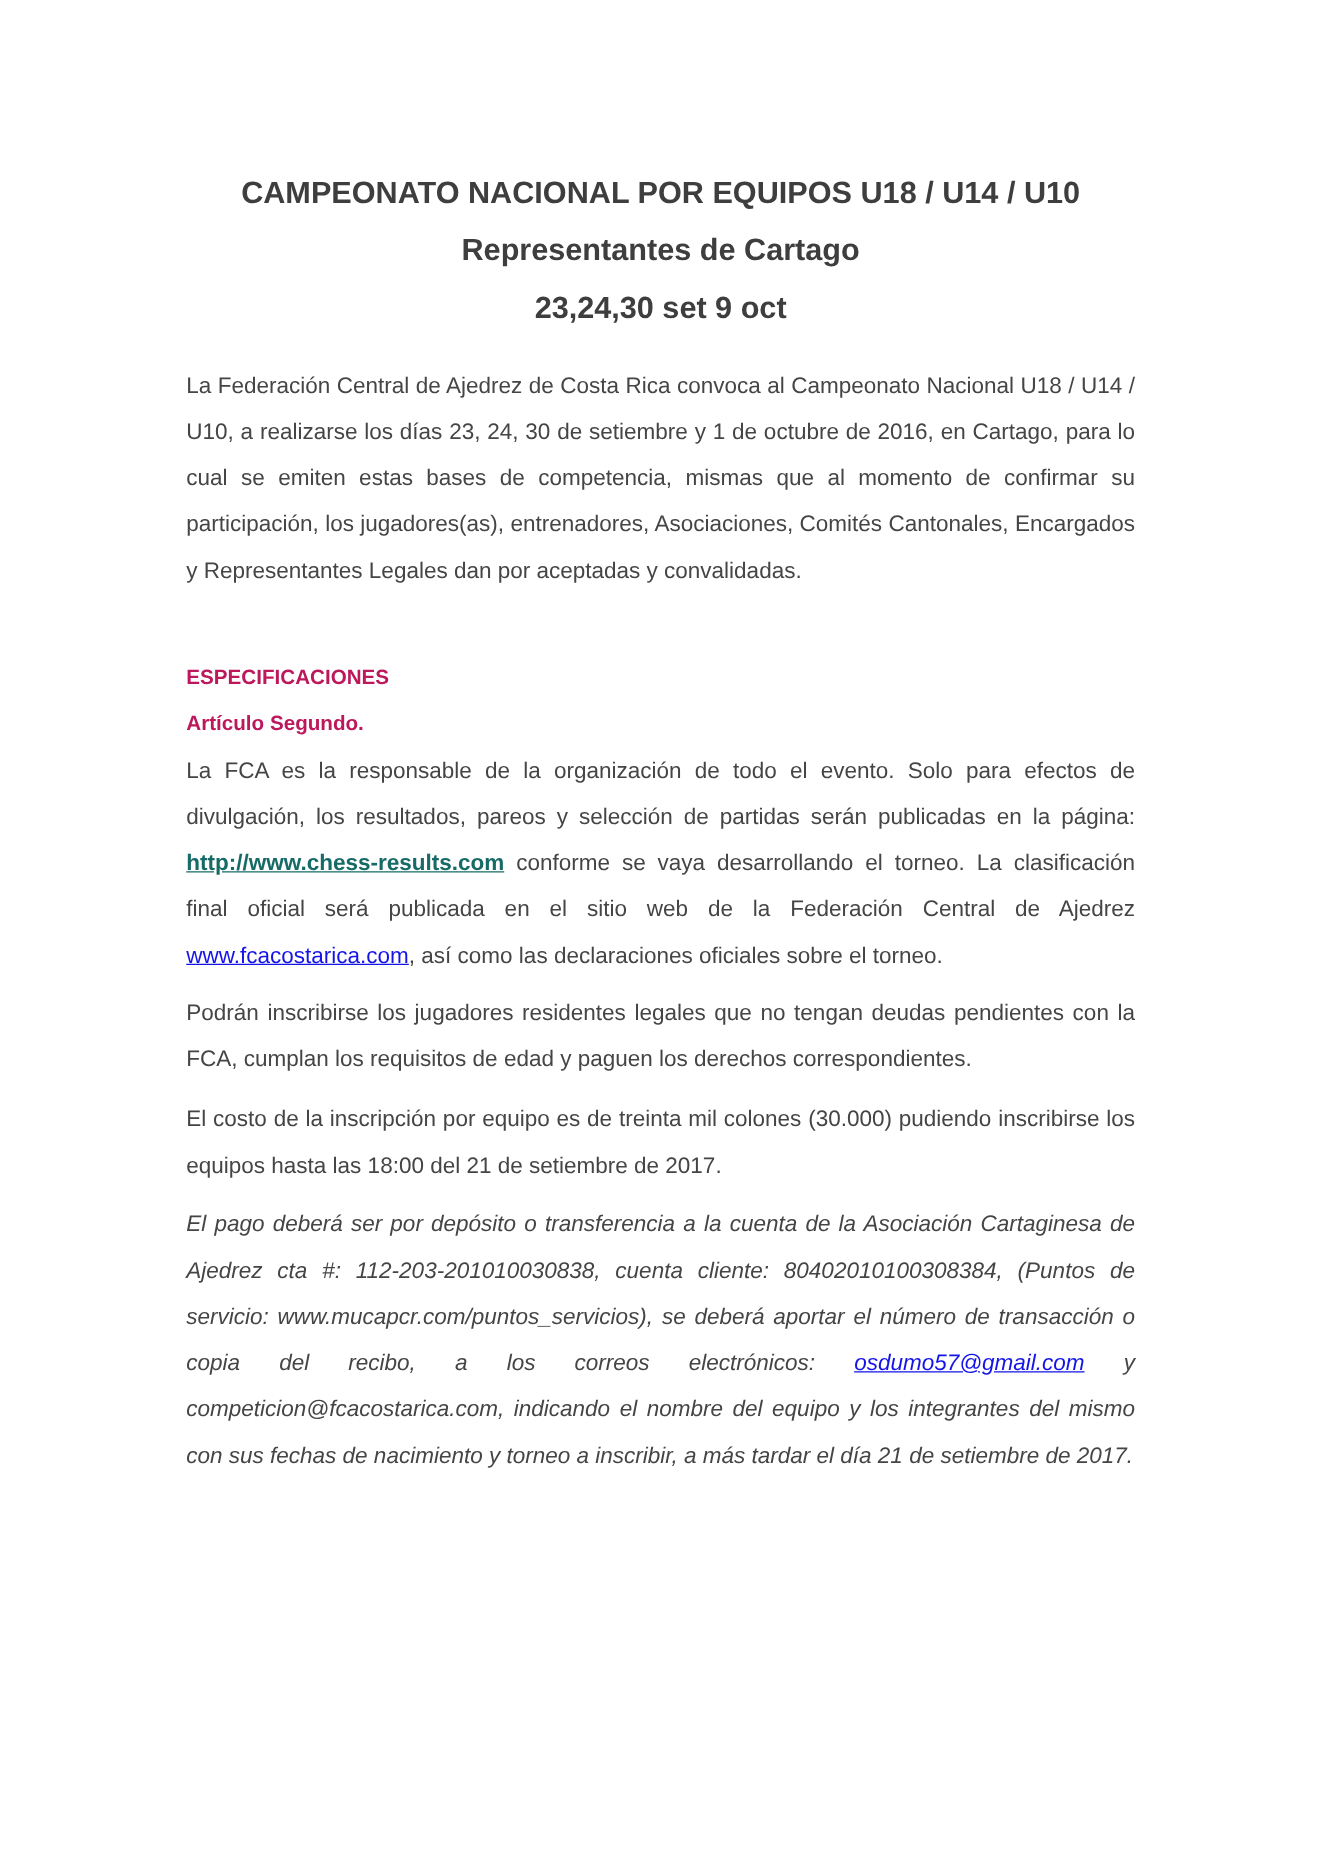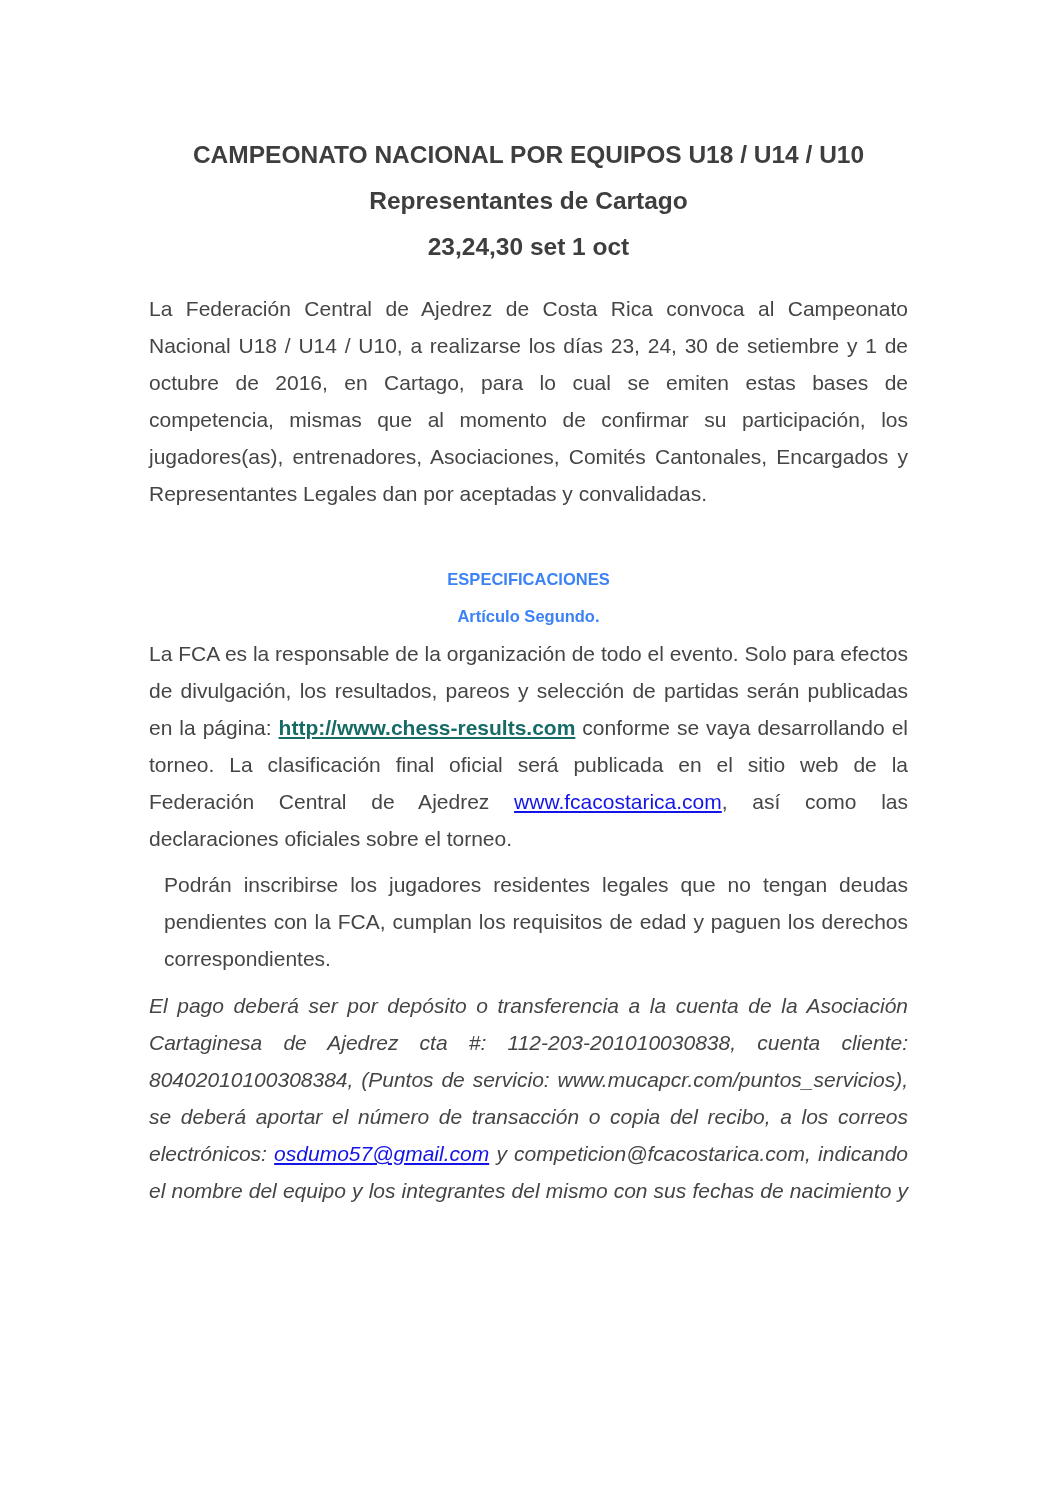--- a/index.html
+++ b/index.html
@@ -20,62 +20,63 @@
   }
   p { margin: 0; }
   .title-line {
     font-weight: bold;
     font-size: 24.5px;
     line-height: 46px;
     text-align: center;
     color: #3e3e3e;
   }
   .body-par {
-    font-size: 21px;
+    font-size: 18px;
     line-height: 37px;
     text-align: justify;
     color: #454545;
   }
   .heading {
     font-size: 16.5px;
     line-height: 37px;
     font-weight: bold;
-    text-align: center;
-    color: #3b82f6;
+    text-align: left;
+    color: #be185d;
   }
   .lead  { margin-top: 20px; }
   .spec  { margin-top: 49px; }
   .art2  { margin-top: 9px; padding-left: 6px; }
-  .p1    { margin-top: 9px; margin-left: 15px; }
+  .p1    { margin-top: 9px; }
   .p2    { margin-top: 11px; }
   .p3    { margin-top: 10px; font-style: italic; }
   a.link { text-decoration: underline; cursor: pointer; }
   a.link.teal { color: var(--link-teal, #166b66); font-weight: bold; }
   a.link.blue { color: var(--link-blue, #1414e8); }
 </style>
 </head>
 <body>
 
 <div class="page">
   <div class="content">
 
     <div class="title-block">
       <div class="title-line">CAMPEONATO NACIONAL POR EQUIPOS U18 / U14 / U10</div>
       <div class="title-line">Representantes de Cartago</div>
-      <div class="title-line">23,24,30 set 1 oct</div>
+      <div class="title-line">23,24,30 set 9 oct</div>
     </div>
 
     <p class="body-par lead">La  Federación Central de Ajedrez de Costa Rica convoca al Campeonato Nacional U18 / U14 / U10, a realizarse los días 23, 24, 30 de setiembre y 1 de octubre de 2016, en Cartago, para lo cual se emiten estas bases de competencia, mismas que al momento de confirmar su participación, los jugadores(as), entrenadores, Asociaciones, Comités Cantonales, Encargados y Representantes Legales dan por aceptadas y convalidadas.</p>
 
     <p class="heading spec">ESPECIFICACIONES</p>
 
     <p class="heading">Artículo Segundo.</p>
 
     <p class="body-par"><span>La FCA es la responsable de la organización de todo el evento. Solo para efectos de divulgación, los resultados, pareos y selección de partidas serán publicadas en la página: </span><a class="link teal">http://www.chess-results.com</a><span> conforme se vaya desarrollando el torneo. La clasificación final oficial será publicada en el sitio web de la Federación Central de Ajedrez </span><a class="link blue">www.fcacostarica.com</a><span>, así como las declaraciones oficiales sobre el torneo.</span></p>
 
 
     <p class="body-par p1">Podrán inscribirse los jugadores residentes legales que no tengan deudas pendientes con la FCA, cumplan los requisitos de edad y paguen los derechos correspondientes.</p>
 
+    <p class="body-par p2">El costo de la inscripción  por equipo es de treinta mil colones (30.000) pudiendo inscribirse los equipos hasta las 18:00 del 21 de setiembre de 2017.</p>
 
     <p class="body-par p3"><span>El pago deberá ser por depósito o transferencia a la cuenta de la Asociación Cartaginesa de Ajedrez cta #: 112-203-201010030838, cuenta cliente: 80402010100308384, (Puntos de servicio: www.mucapcr.com/puntos_servicios), se deberá aportar el número de transacción o copia del recibo, a los correos electrónicos: </span><a class="link blue">osdumo57@gmail.com</a><span> y competicion@fcacostarica.com, indicando el nombre del equipo y los integrantes del mismo con sus fechas de nacimiento y torneo a inscribir, a más tardar el día 21 de setiembre de 2017.</span></p>
 
   </div>
 </div>
 
 </body></html>

